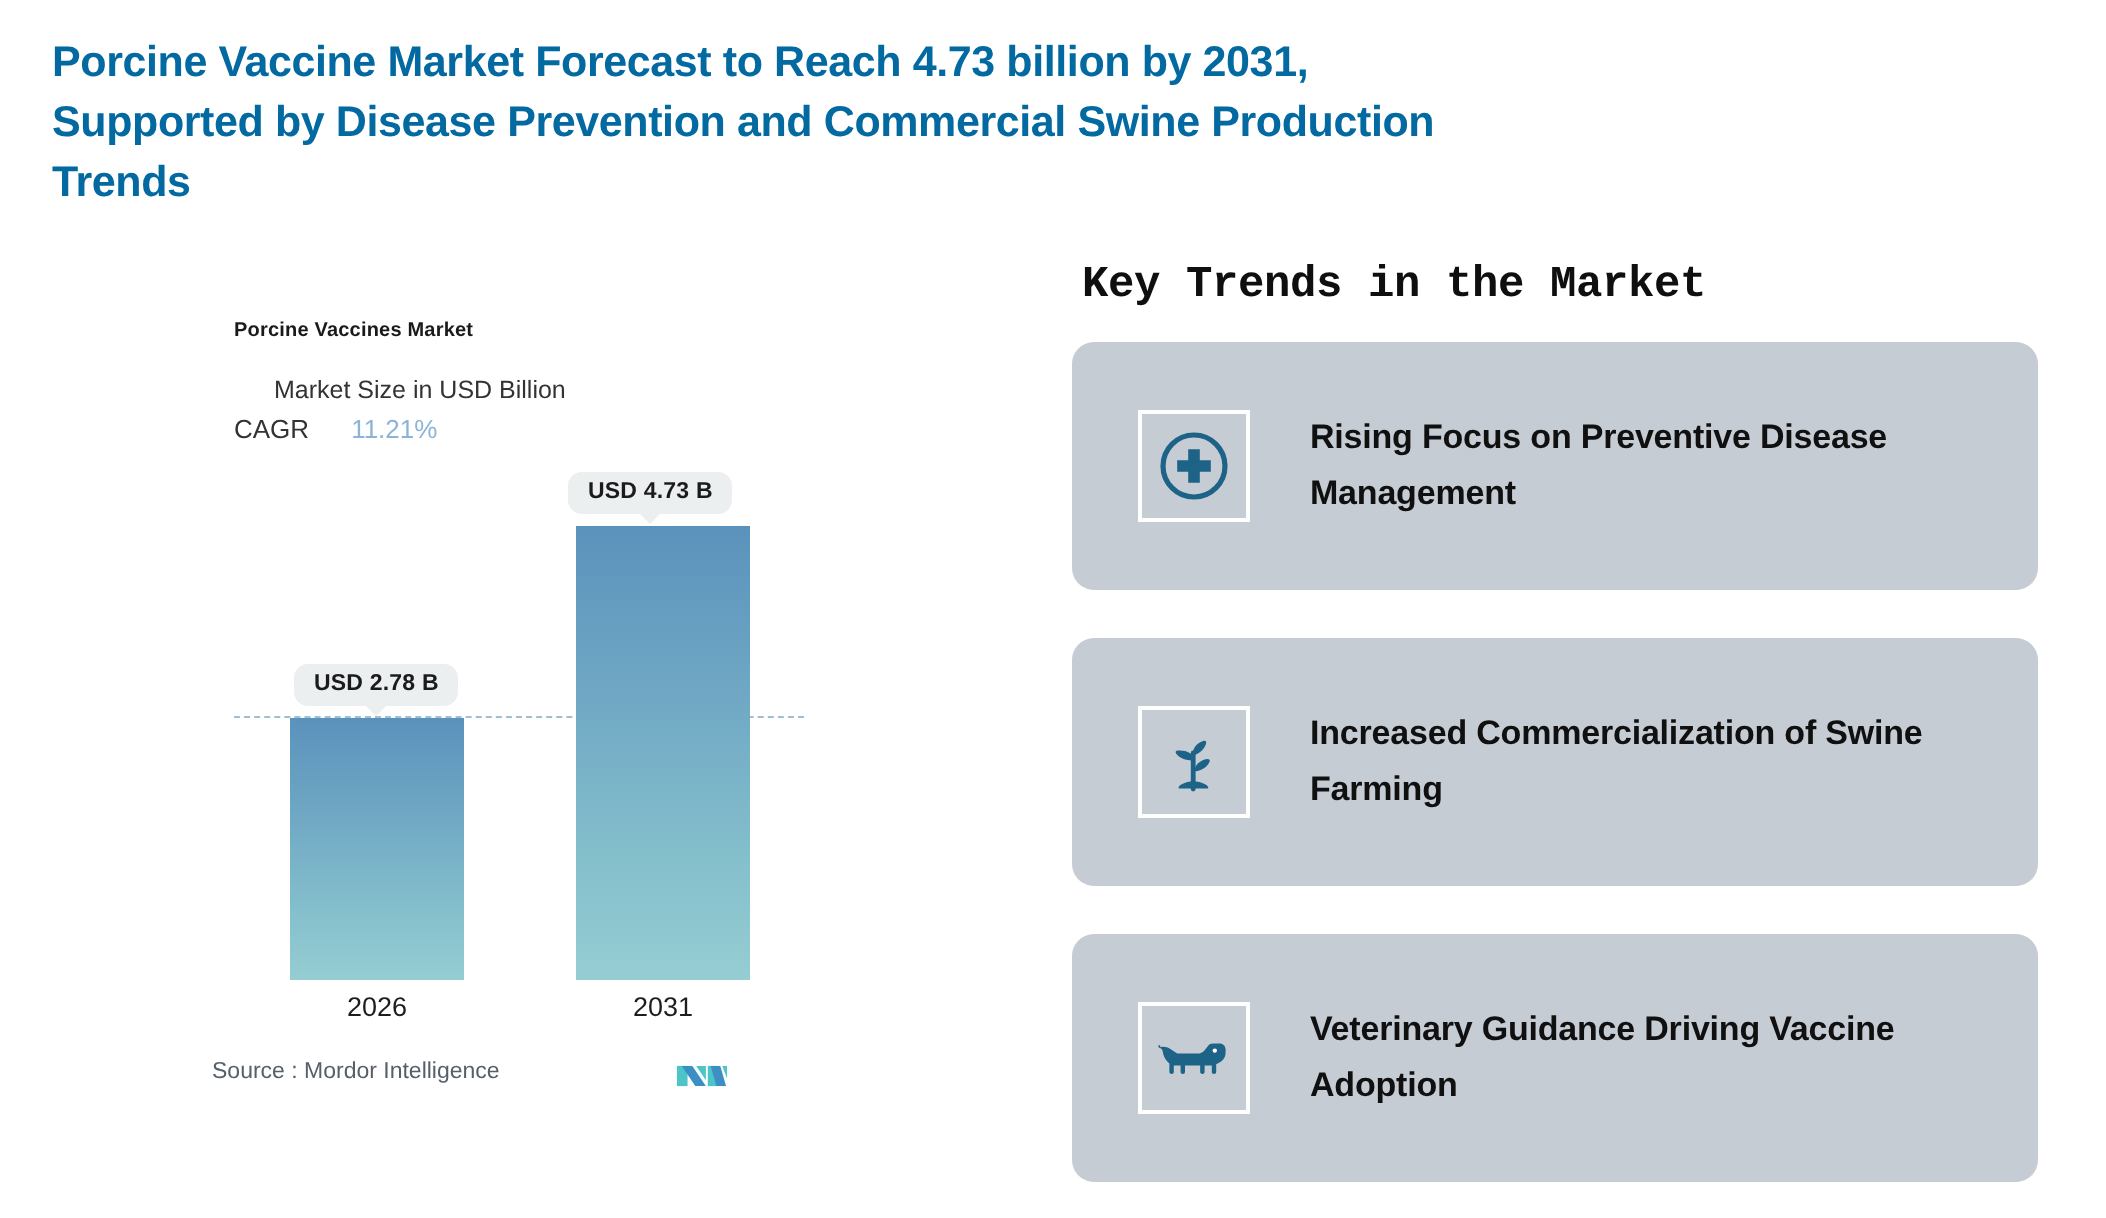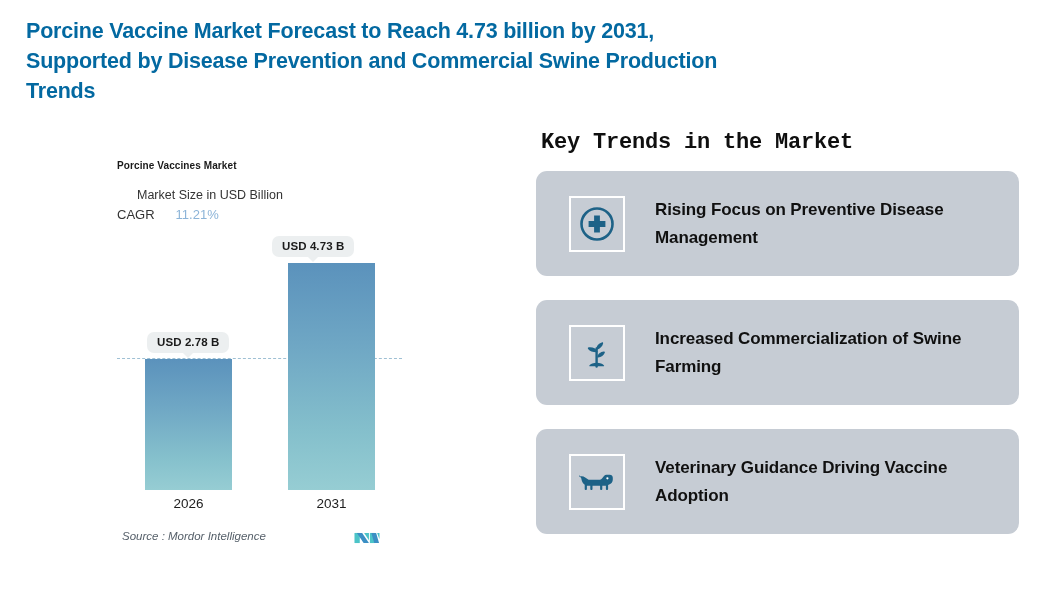--- a/index.html
+++ b/index.html
@@ -141,29 +141,28 @@
     content: "";
     position: absolute;
     left: 50%;
     bottom: -5px;
     transform: translateX(-50%);
     border-left: 6px solid transparent;
     border-right: 6px solid transparent;
     border-top: 6px solid #eceff0;
   }
   .tooltip-2026 { left: 147px; top: 182px; }
-  .tooltip-2031 { left: 272px; top: 86px; }
+  .tooltip-2031 { left: 284px; top: 86px; }
 
   .source-row {
     position: absolute;
-    left: 122px;
+    left: 106px;
     top: 378px;
     width: 290px;
     height: 22px;
-    font-style: italic;
   }
   .source-text {
     position: absolute;
     left: 0;
     top: 2px;
     font-size: 11.5px;
     color: #56606a;
   }
   .source-logo {
     position: absolute;
@@ -189,21 +188,21 @@
     margin-left: 5px;
     margin-bottom: 16px;
     font-family: Liberation Mono, monospace;
   }
 
   .trend-card {
     position: relative;
     display: flex;
     align-items: center;
     width: 483px;
-    height: 105px;
+    height: 124px;
     background: #c6ccd4;
     border-radius: 11px;
     margin-bottom: 24px;
   }
 
   .trend-icon-box {
     flex: 0 0 auto;
     width: 56px;
     height: 56px;
     margin-left: 33px;

